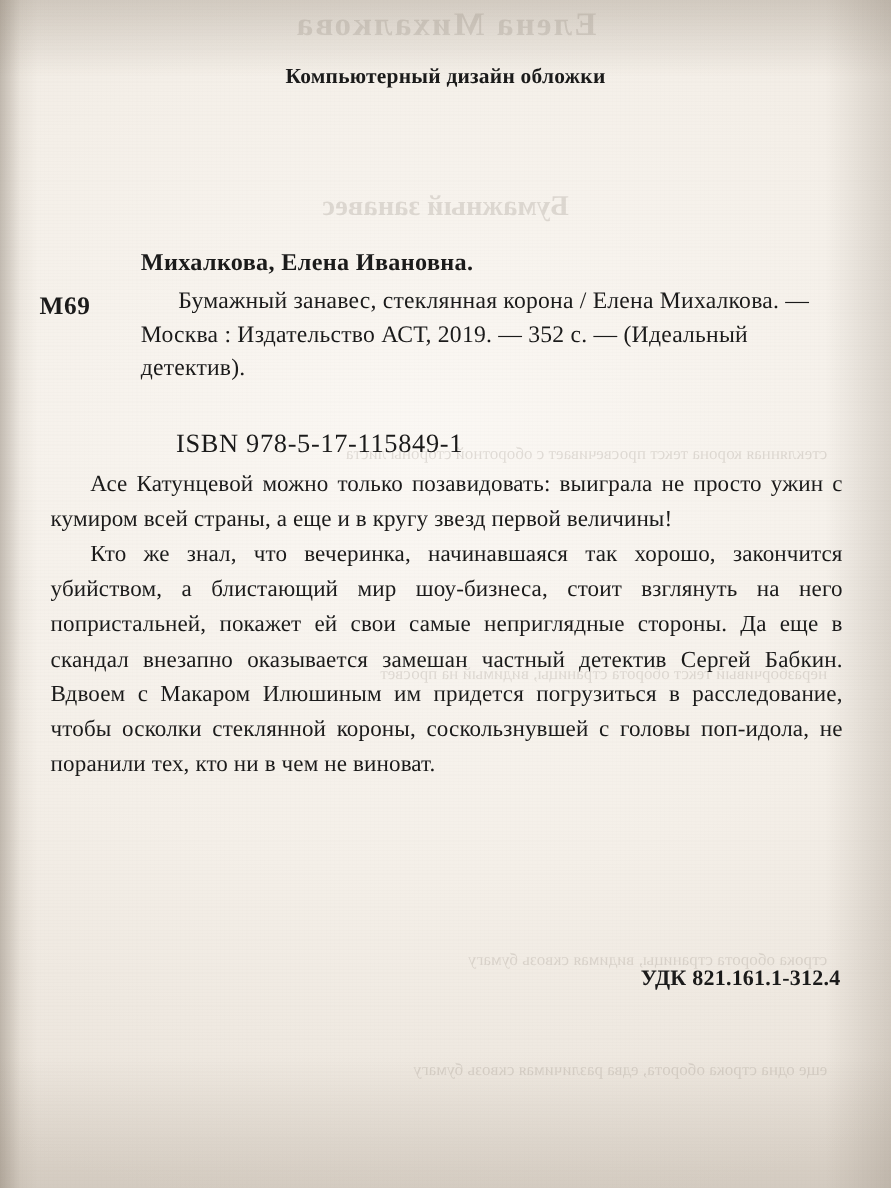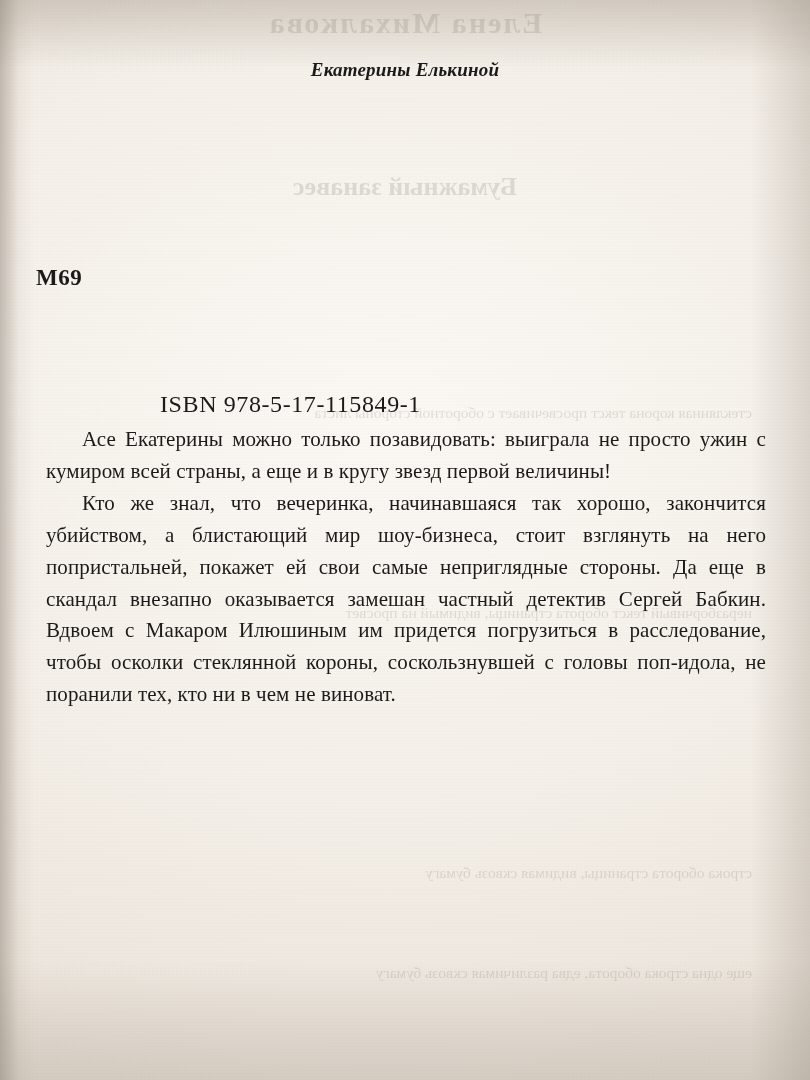--- a/index.html
+++ b/index.html
@@ -201,35 +201,40 @@
     <div class="st-sub">Бумажный занавес</div>
     <div class="st-block st-b1">стеклянная корона текст просвечивает с оборотной стороны листа</div>
     <div class="st-block st-b2">неразборчивый текст оборота страницы, видимый на просвет</div>
     <div class="st-block st-b3">строка оборота страницы, видимая сквозь бумагу</div>
     <div class="st-block st-b4">еще одна строка оборота, едва различимая сквозь бумагу</div>
   </div>
 
   <div class="content">
 
     <div class="designer-credit">
-      <div class="line2">Екатерины Елькиной</div>
+      <div class="line1">Компьютерный дизайн обложки</div>
     </div>
 
     <div class="cip-block">
       <div class="shelf-mark">М69</div>
+      <div class="cip-body">
+        <div class="author-line">Михалкова, Елена Ивановна.</div>
+        <div class="bib-desc">Бумажный занавес, стеклянная корона / Елена Михалкова. — Москва : Издательство АСТ, 2019. — 352 с. — (Идеальный детектив).</div>
+      </div>
     </div>
 
     <div class="isbn-main">ISBN 978-5-17-115849-1</div>
 
     <div class="annotation">
-      <p>Асе Екатерины можно только позавидовать: выиграла не просто ужин с кумиром всей страны, а еще и в кругу звезд первой величины!</p>
+      <p>Асе Катунцевой можно только позавидовать: выиграла не просто ужин с кумиром всей страны, а еще и в кругу звезд первой величины!</p>
       <p>Кто же знал, что вечеринка, начинавшаяся так хорошо, закончится убийством, а блистающий мир шоу-бизнеса, стоит взглянуть на него попристальней, покажет ей свои самые неприглядные стороны. Да еще в скандал внезапно оказывается замешан частный детектив Сергей Бабкин. Вдвоем с Макаром Илюшиным им придется погрузиться в расследование, чтобы осколки стеклянной короны, соскользнувшей с головы поп-идола, не поранили тех, кто ни в чем не виноват.</p>
     </div>
 
     <div class="classifiers">
+      <div>УДК 821.161.1-312.4</div>
     </div>
 
   </div>
 
   <div class="gutter-shadow"></div>
   <div class="top-shadow"></div>
   <div class="bottom-shadow"></div>
   <div class="right-shadow"></div>
   <div class="grain"></div>
 </div>

